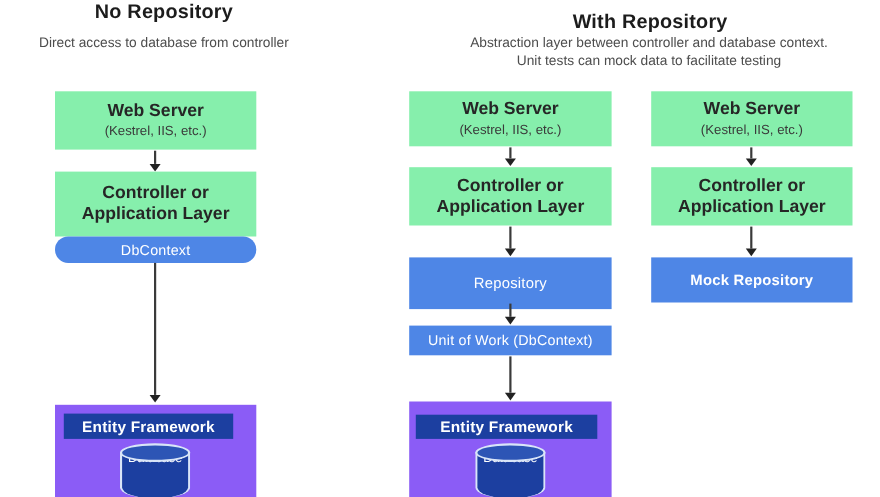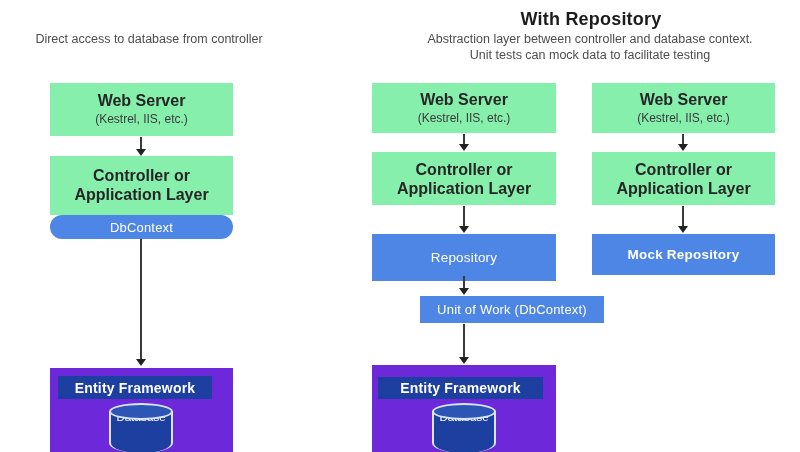--- a/index.html
+++ b/index.html
@@ -12,41 +12,42 @@
   .sec-title { text-align:center; font-weight:bold; font-size:18px; color:#1c1c1c; letter-spacing:.2px; }
   .sec-sub   { text-align:center; font-size:12.5px; color:#4d4d4d; line-height:16px; }
   
   .gray-box  { background:#86efac; text-align:center; }
   .box-title { font-weight:bold; font-size:16px; color:#262626; line-height:19px; }
   .box-sub   { font-size:12px; color:#3a3a3a; line-height:15px; margin-top:2px; }
   .blue-box  { background:#4e86e6; color:#ffffff; display:flex; align-items:center; justify-content:center;
                font-size:13.5px; letter-spacing:.2px; }
   .navy-bar  { background:#1c3fa0; color:#ffffff; font-weight:bold; font-size:14px;
                display:flex; align-items:center; justify-content:center; letter-spacing:.2px; }
-  .lightblue { background:#6d28d9; }
+  .lightblue { background:#8b5cf6; }
   
   .arrow { display:flex; flex-direction:column; align-items:center; width:12px; }
   .arrow-line { width:2px; flex:1; background:#3a3a3a; }
   .arrow-head { width:0; height:0; border-left:5px solid transparent; border-right:5px solid transparent;
                 border-top:7px solid #222222; }
   
   .cylinder { width:64px; }
   .cyl-top  { height:17px; border-radius:50%; background:#2d55b5; border:2px solid #d9e5f8;
               box-sizing:border-box; position:relative; z-index:2; }
   .cyl-body { margin-top:-9px; height:42px; background:#1c3fa0;
               border-left:2px solid #d9e5f8; border-right:2px solid #d9e5f8; box-sizing:border-box;
               border-radius:0 0 30px 30px / 0 0 10px 10px;
               display:flex; align-items:flex-start; justify-content:center; }
   .cyl-label { color:#ffffff; font-size:11.5px; padding-bottom:8px; }
 </style>
 </head>
 <body>
 
 <div id="stage">
 
+  <div class="abs sec-title" style="left:0; top:9; width:298px;">No Repository</div>
   <div class="abs sec-sub" style="left:0; top:31px; width:298px;">Direct access to database from controller</div>
 
   <div class="abs sec-title" style="left:392px; top:9px; width:398px;">With Repository</div>
   <div class="abs sec-sub" style="left:380px; top:47px; width:420px;">Unit tests can mock data to facilitate testing</div>
   <div class="abs sec-sub" style="left:380px; top:31px; width:420px;">Abstraction layer between controller and database context.</div>
 
   <div class="abs gray-box" style="left:50px; top:83px; width:183px; height:53px;">
     <div class="box-title" style="padding-top:8px;">Web Server</div>
     <div class="box-sub">(Kestrel, IIS, etc.)</div>
   </div>
@@ -104,21 +105,21 @@
 
   <div class="abs blue-box" style="left:372px; top:234px; width:184px; height:47px;">
     <span>Repository</span>
   </div>
 
   <div class="abs arrow" style="left:458px; top:276px; height:19px;">
     <div class="arrow-line"></div>
     <div class="arrow-head"></div>
   </div>
 
-  <div class="abs blue-box" style="left:372px; top:296px; width:184px; height:27px; font-size:13px;margin-left:48px;">
+  <div class="abs blue-box" style="left:372px; top:296px; width:184px; height:27px; font-size:13px;">
     <span>Unit of Work (DbContext)</span>
   </div>
 
   <div class="abs arrow" style="left:458px; top:324px; height:40px;">
     <div class="arrow-line"></div>
     <div class="arrow-head"></div>
   </div>
 
   <div class="abs lightblue" style="left:372px; top:365px; width:184px; height:87px;">
     <div class="navy-bar abs" style="left:6px; top:12px; width:165px; height:22px;">

